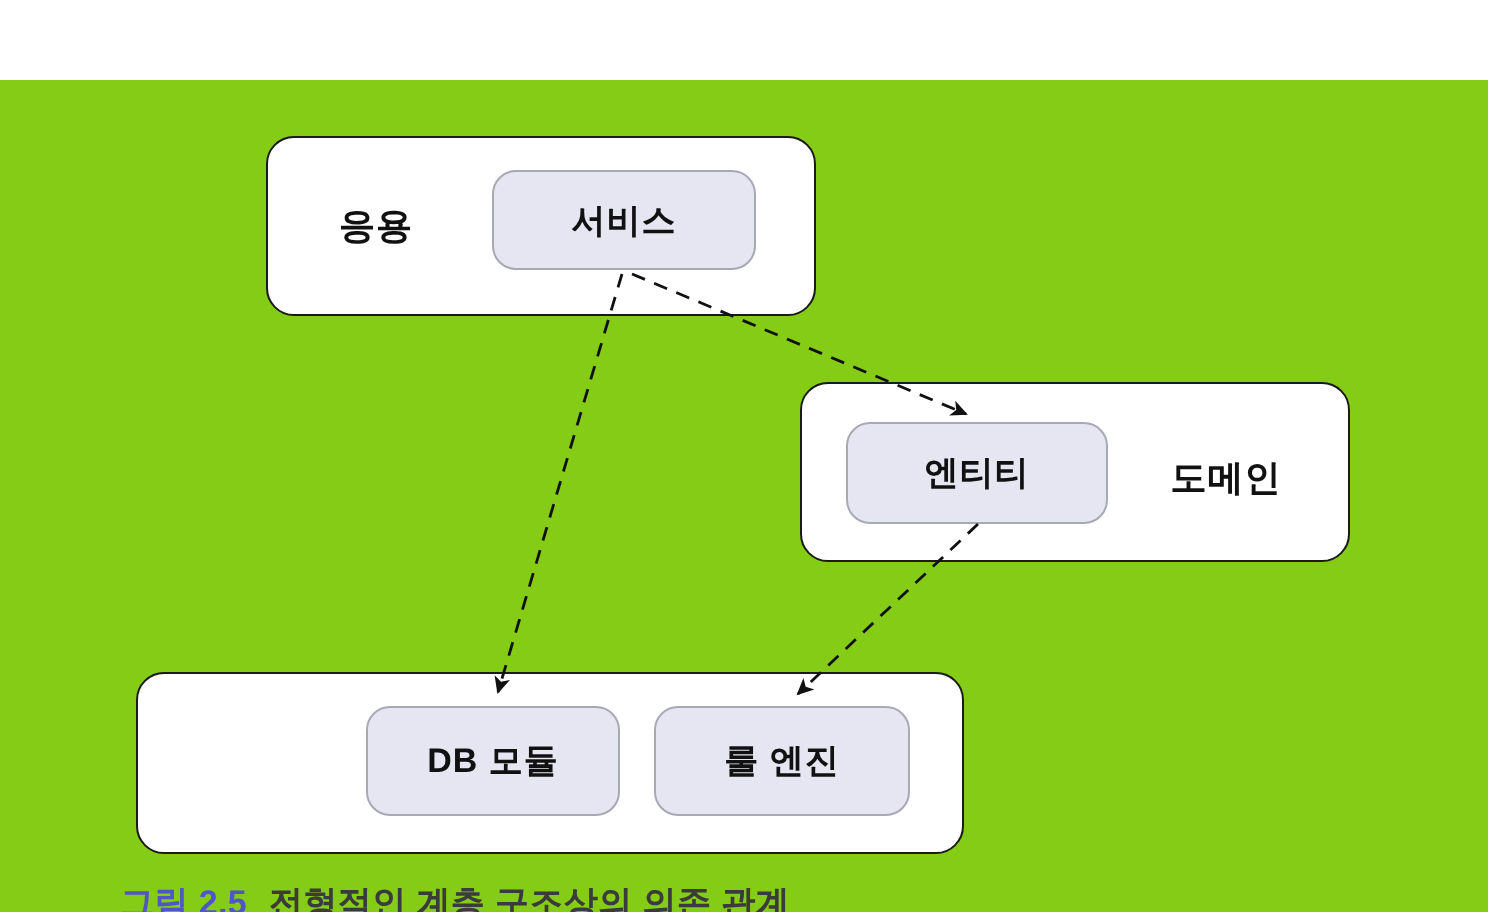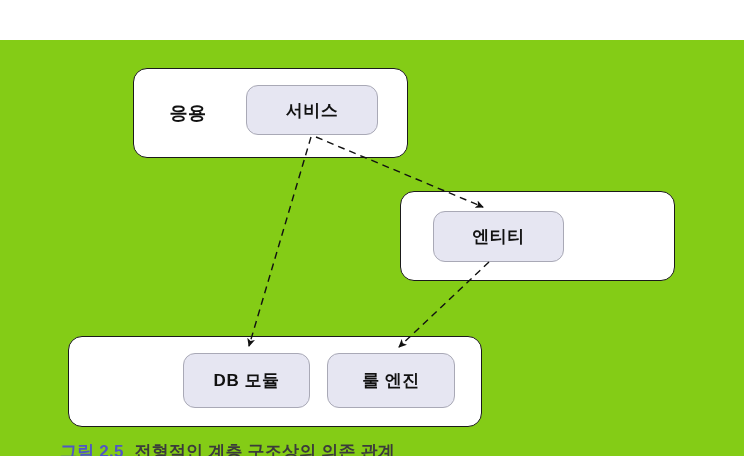--- a/index.html
+++ b/index.html
@@ -73,21 +73,22 @@
 
 <div class="canvas">
 
   <div class="outer-box" style="left:133px; top:28px; width:275px; height:90px;">
   </div>
   <div class="layer-label" style="left:148px; top:62px; width:80px;">응용</div>
   <div class="inner-box" style="left:246px; top:45px; width:132px; height:50px;">서비스</div>
 
   <div class="outer-box" style="left:400px; top:151px; width:275px; height:90px;">
   </div>
-  <div class="inner-box" style="left:433px; top:171px; width:131px; height:51px;">엔티티</div>
+  <div class="layer-label" style="left:563px; top:188px; width:100px;">도메인</div>
+  <div class="inner-box" style="left:423px; top:171px; width:131px; height:51px;">엔티티</div>
 
   <div class="outer-box" style="left:68px; top:296px; width:414px; height:91px;">
   </div>
   <div class="inner-box" style="left:183px; top:313px; width:127px; height:55px;">DB 모듈</div>
   <div class="inner-box" style="left:327px; top:313px; width:128px; height:55px;">룰 엔진</div>
 
   <svg class="arrow-layer" viewBox="0 0 744 456" xmlns="http://www.w3.org/2000/svg">
     <defs>
       <marker id="arrowhead" markerWidth="9" markerHeight="9" refX="7.5" refY="4.5" orient="auto" markerUnits="userSpaceOnUse">
         <path d="M0,0.5 L8.5,4.5 L0,8.5 L2.2,4.5 z" fill="#111111"></path>

